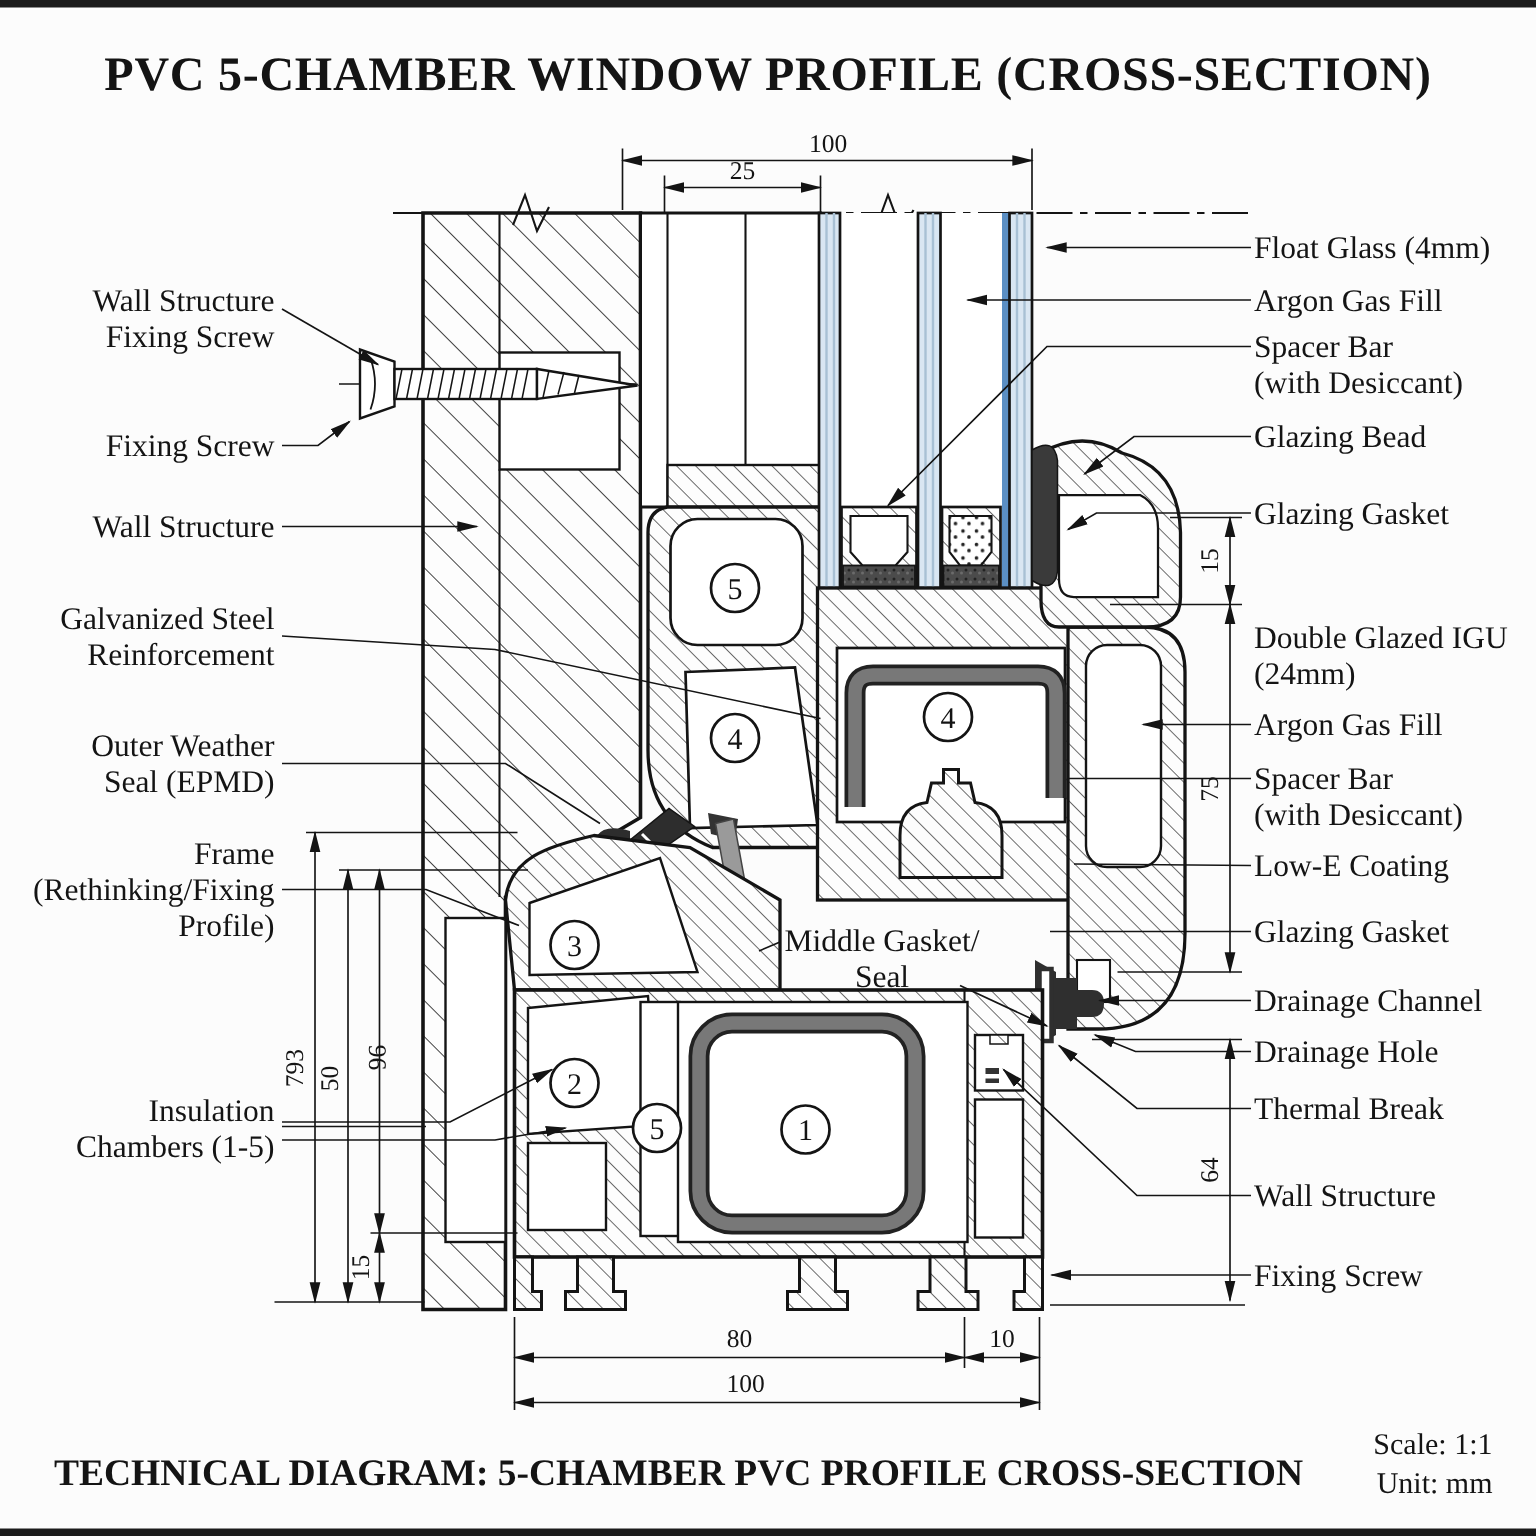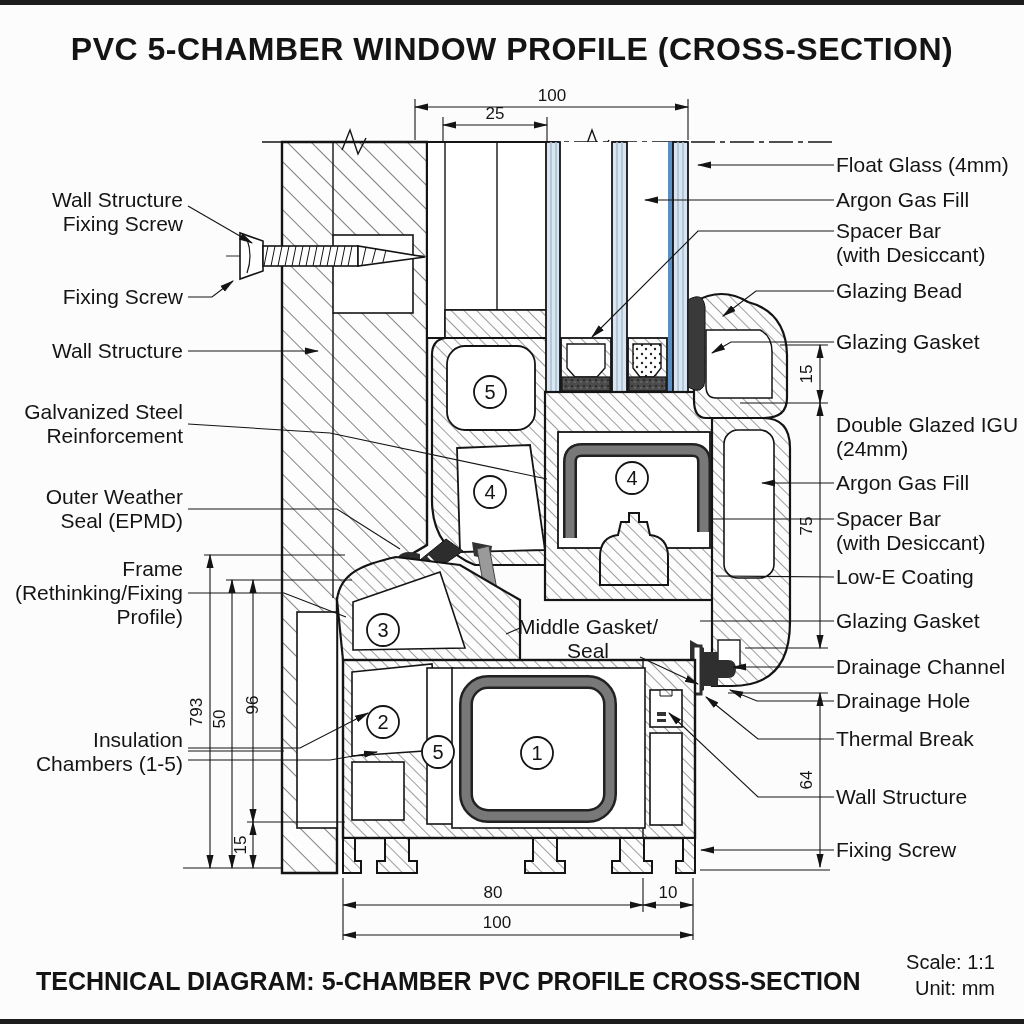--- a/index.html
+++ b/index.html
@@ -1,17 +1,17 @@
 <!DOCTYPE html>
 <html><head>
 <meta charset="utf-8">
 <style>
   html,body{margin:0;padding:0;background:#e8e8e8;}
   .page{position:relative;width:1024px;height:1024px;background:#fcfcfc;overflow:hidden;
-        font-family:Liberation Sans, sans-serif;}
+        font-family:Liberation Serif, serif;}
   svg{position:absolute;left:0;top:0;}
   text{fill:#141414;}
   .lbl{font-size:21px;}
   .dim{font-size:17px;}
   .callout{font-size:20px;}
   .title{font-size:32px;font-weight:bold;letter-spacing:.5px;}
   .footer{font-size:25px;font-weight:bold;}
   .meta{font-size:20px;}
 </style>
 </head>

